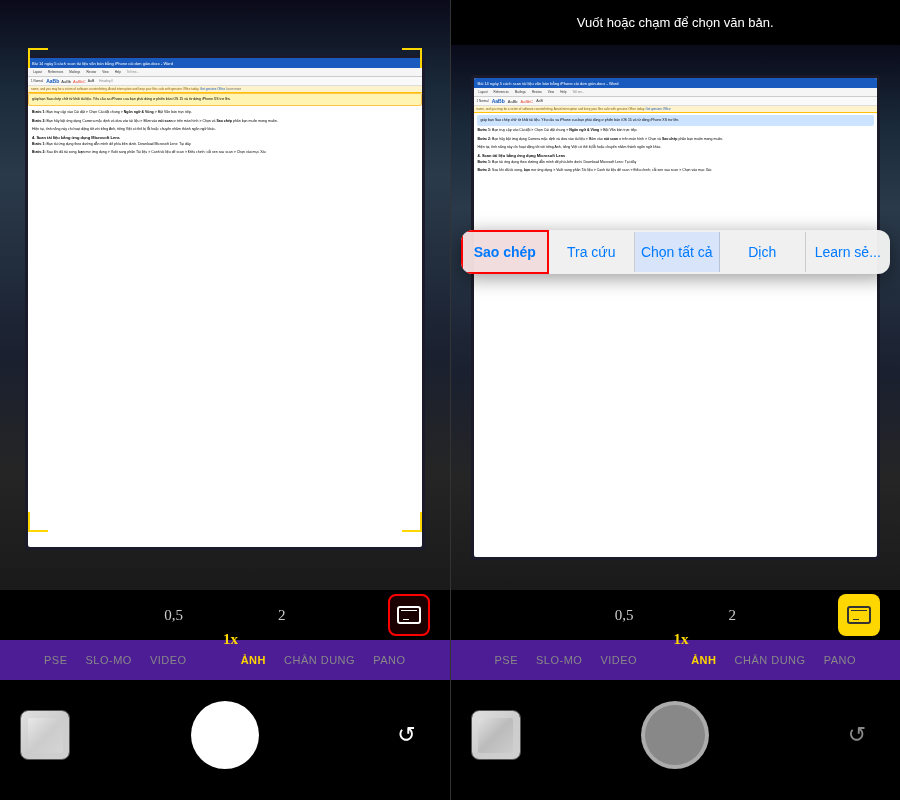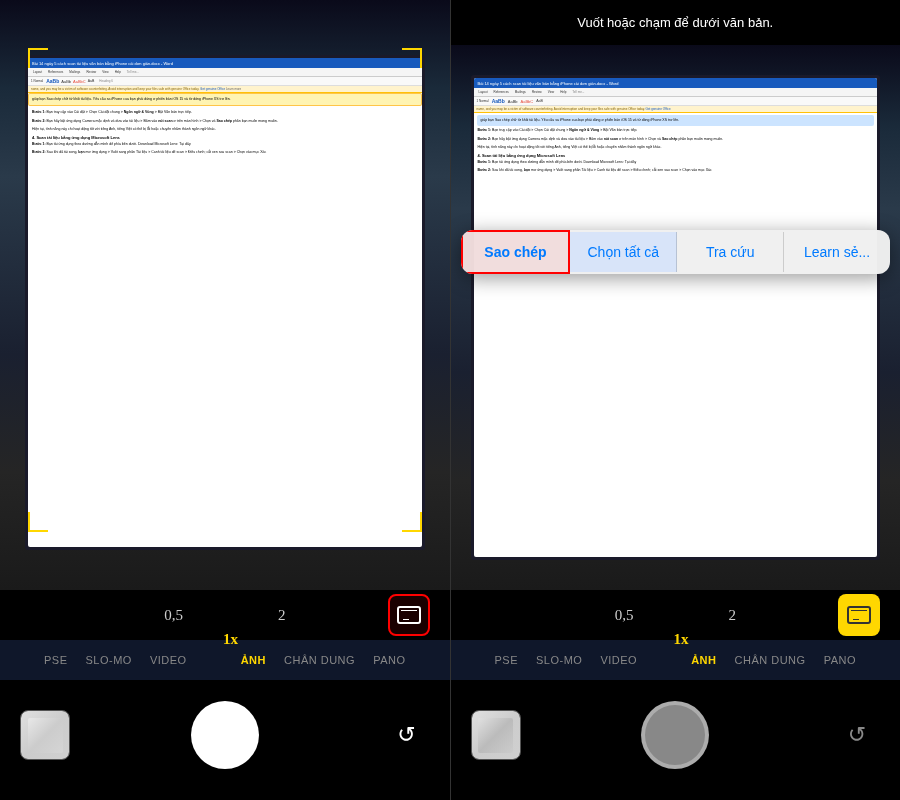--- a/index.html
+++ b/index.html
@@ -130,21 +130,21 @@
       top: 2px;
       left: 2px;
       right: 2px;
       height: 1px;
       background: #fff;
     }
 
     
     .mode-selector {
       height: 40px;
-      background: #0f172a;
+      background: #4c1d95;
       display: flex;
       align-items: center;
       justify-content: center;
       gap: 18px;
     }
 
     .mode-item {
       font-size: 11px;
       color: #888;
       font-weight: 500;
@@ -398,21 +398,21 @@
     <div class="shutter-btn"></div>
     <div class="rotate-btn">↺</div>
   </div>
 </div>
 
 <div class="divider"></div>
 
 <div class="phone-panel">
 
   <div class="hint-bar">
-    <span class="hint-text">Vuốt hoặc chạm để dưới văn bản.</span>
+    <span class="hint-text">Vuốt hoặc chạm để chọn văn bản.</span>
   </div>
 
   <div class="camera-bg" style="height:545px;position:relative;">
     <div style="position:absolute;top:0;left:0;right:0;bottom:0;background:linear-gradient(180deg,#0a0a1a 0%,#1a2a3a 15%,#2a3a4a 30%,#1a2030 60%,#252525 80%,#1a1a1a 100%);"></div>
 
     <div style="position:absolute;top:30px;left:20px;right:20px;bottom:30px;background:#1a1a2a;border-radius:3px;padding:3px;">
       <div style="width:100%;height:100%;background:#fff;overflow:hidden;border-radius:2px;">
 
         <div style="background:#185ABD;height:10px;display:flex;align-items:center;padding:0 4px;">
           <span style="color:#fff;font-size:4px;flex:1;">Bài 14 ngày 5 cách scan tài liệu văn bản bằng iPhone cài đơn giản.docx - Word</span>
@@ -461,25 +461,28 @@
           <strong>Bước 2:</strong> Sau khi đã tải xong, <strong>bạn</strong> mở ứng dụng &gt; Vuốt sang phần Tài liệu &gt; Canh tài liệu để scan &gt; Điều chỉnh; cắt xen sau scan &gt; Chọn vào mục Xác
         </div>
       </div>
     </div>
 
     <div class="context-menu">
       <div class="context-menu-row">
         <div class="context-menu-btn active-highlight">
           <span>Sao chép</span>
         </div>
+        <div class="context-menu-btn">
+          <span>Tra cứu</span>
+        </div>
         <div class="context-menu-btn chon-tatca-btn">
           <span>Chọn tất cả</span>
         </div>
         <div class="context-menu-btn">
-          <span>Tra cứu</span>
+          <span>Dịch</span>
         </div>
         <div class="context-menu-btn">
           <span>Learn sẻ...</span>
         </div>
       </div>
     </div>
   </div>
 
   <div class="camera-controls">
     <span class="zoom-btn">0,5</span>

